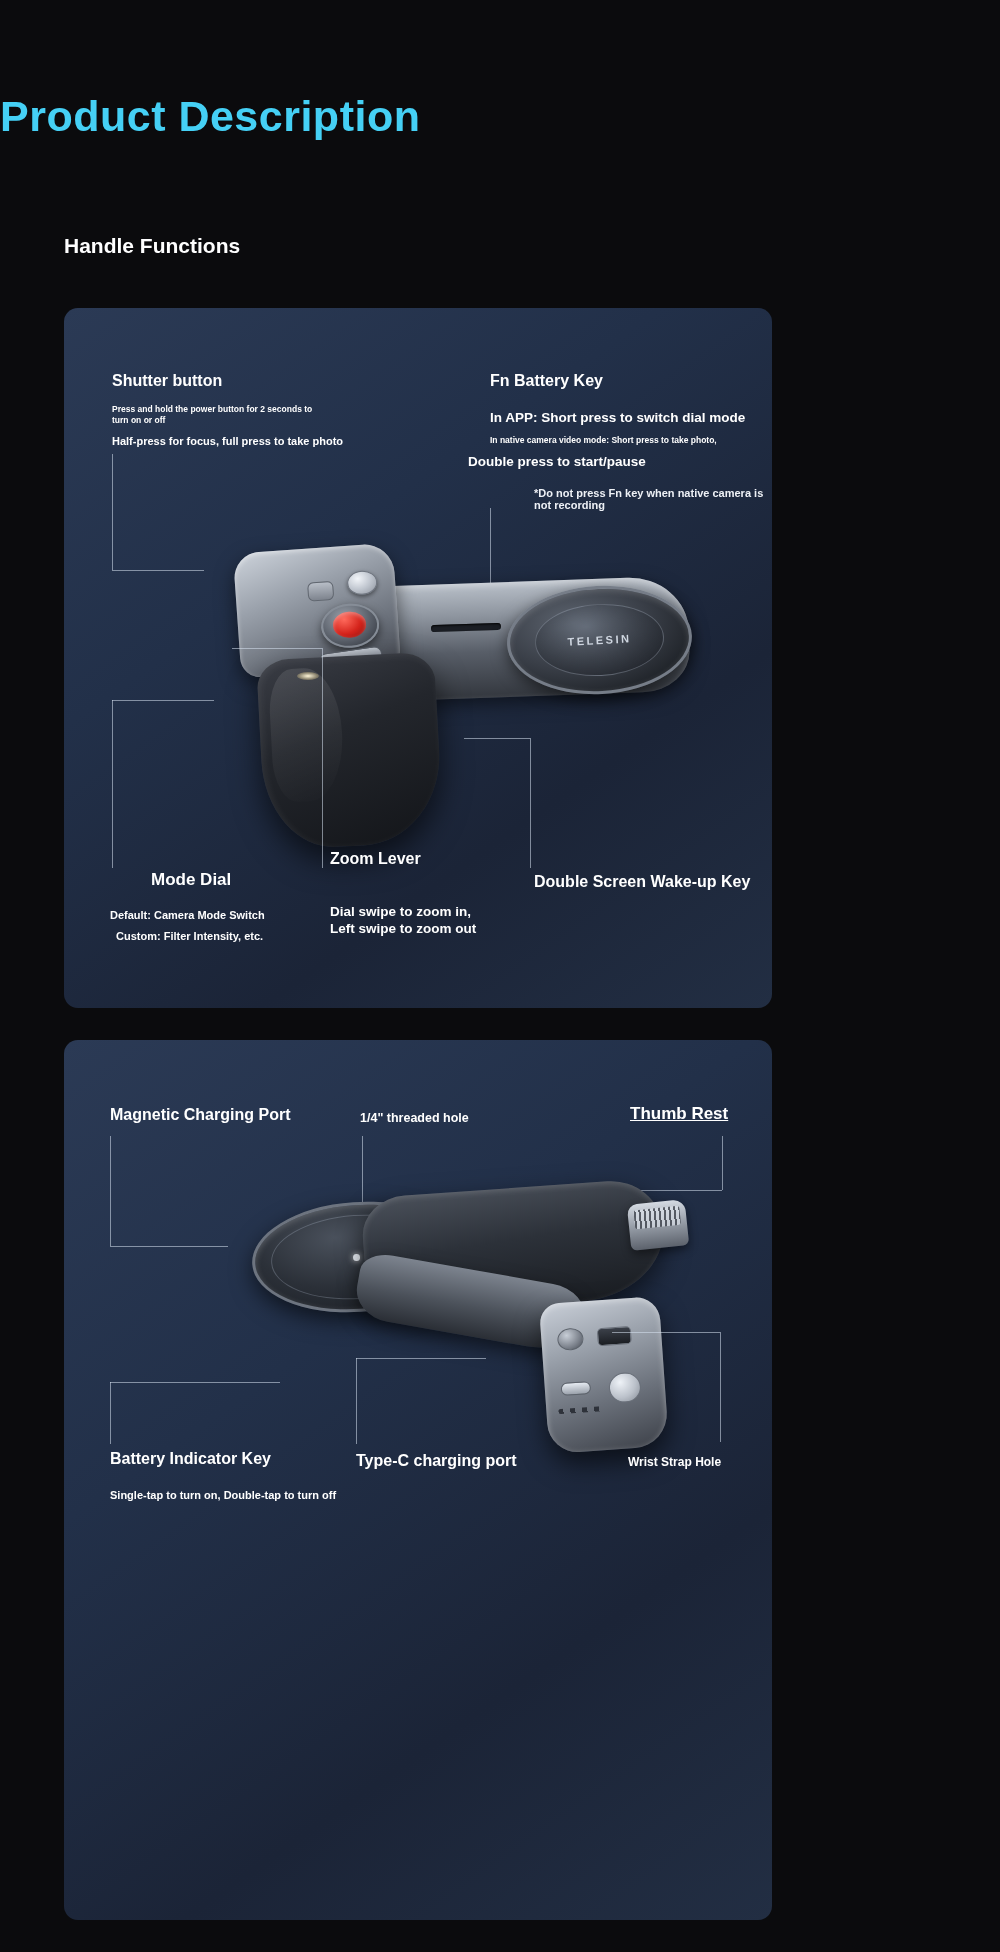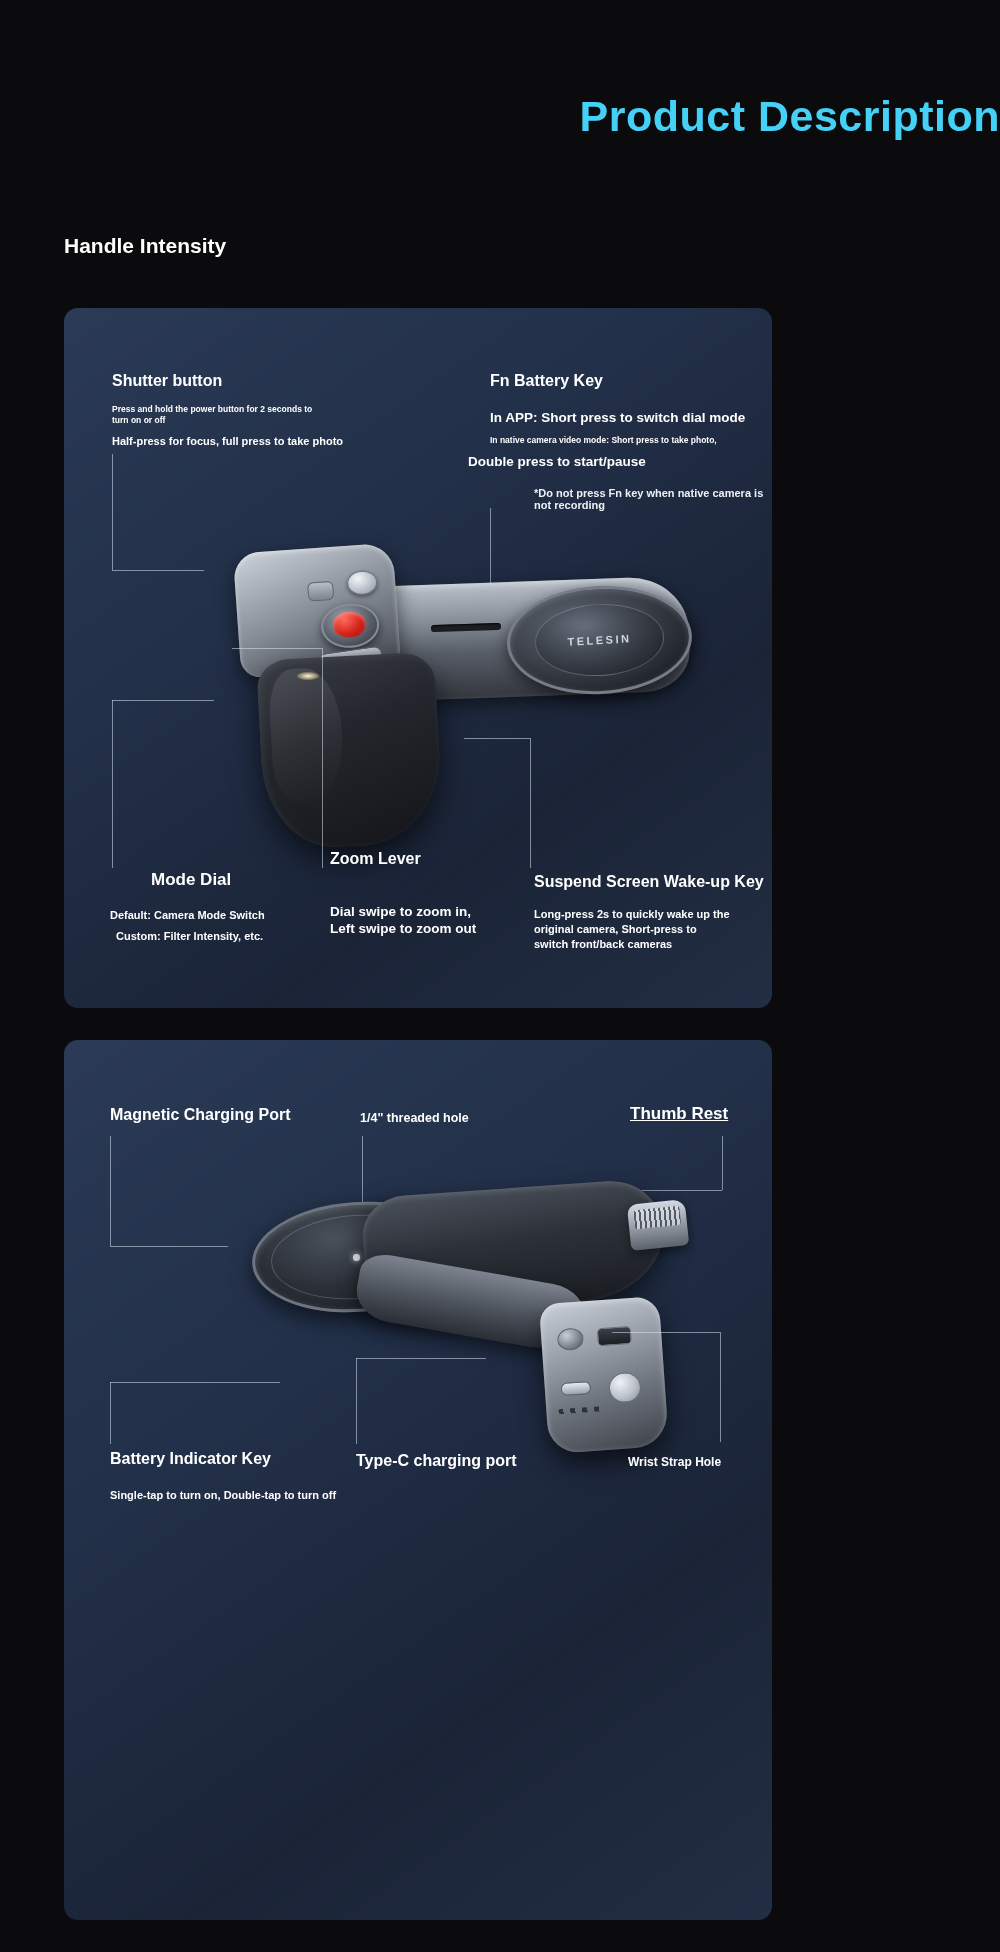--- a/index.html
+++ b/index.html
@@ -15,26 +15,25 @@
     font-family: "Liberation Sans", sans-serif;
     color: #ffffff;
     overflow: hidden;
   }
 
   .page-title {
     position: absolute;
     top: 92px;
     left: 0;
     width: 1000px;
-    text-align: right;
+    text-align: left;
     font-size: 43px;
     font-weight: bold;
     color: #45d0f5;
     letter-spacing: 0.5px;
-    padding-left: 17px;
   }
 
   .section-label {
     position: absolute;
     top: 234px;
     left: 64px;
     font-size: 21px;
     font-weight: bold;
     color: #ffffff;
   }
@@ -329,21 +328,21 @@
     width: 34px; height: 18px;
     border-radius: 5px;
     background: linear-gradient(180deg, #3b4049, #1a1d22);
     border: 1px solid #6a707a;
   }
 </style>
 </head>
 <body>
 
 <div class="page-title">Product Description</div>
-<div class="section-label">Handle Intensity</div>
+<div class="section-label">Handle Functions</div>
 
 <div class="panel panel-1">
 
   <div class="lbl head" style="left:48px; top:64px;">Shutter button</div>
   <div class="lbl tiny" style="left:48px; top:96px;">Press and hold the power button for 2 seconds to
 turn on or off</div>
   <div class="lbl small" style="left:48px; top:126px;">Half-press for focus, full press to take photo</div>
 
   <div class="lbl head" style="left:426px; top:64px;">Fn Battery Key</div>
   <div class="lbl sub" style="left:426px; top:101px;text-align:center;">In APP: Short press to switch dial mode</div>
@@ -383,24 +382,21 @@
   <div class="ln h" style="left:400px; top:430px; width:66px;"></div>
 
   <div class="lbl head-lg" style="left:46px; top:562px;margin-left:41px;">Mode Dial</div>
   <div class="lbl small" style="left:46px; top:600px;">Default: Camera Mode Switch</div>
   <div class="lbl small" style="left:52px; top:621px;">Custom: Filter Intensity, etc.</div>
 
   <div class="lbl head" style="left:266px; top:542px;">Zoom Lever</div>
   <div class="lbl sub" style="left:266px; top:595px;">Dial swipe to zoom in,
 Left swipe to zoom out</div>
 
-  <div class="lbl head" style="left:470px; top:565px;">Suspend Screen Wake-up Key</div>
-  <div class="lbl small" style="left:470px; top:599px;">Long-press 2s to quickly wake up the
-original camera, Short-press to
-switch front/back cameras</div>
+  <div class="lbl head" style="left:470px; top:565px;">Double Screen Wake-up Key</div>
 </div>
 
 <div class="panel panel-2">
 
   <div class="lbl head" style="left:46px; top:66px;">Magnetic Charging Port</div>
   <div class="lbl small" style="left:296px; top:70px; font-size:12.5px;">1/4" threaded hole</div>
   <div class="lbl head-lg" style="left:566px; top:64px;text-decoration:underline;">Thumb Rest</div>
 
   <div class="ln v" style="left:46px; top:96px; height:110px;"></div>
   <div class="ln h" style="left:46px; top:206px; width:118px;"></div>

